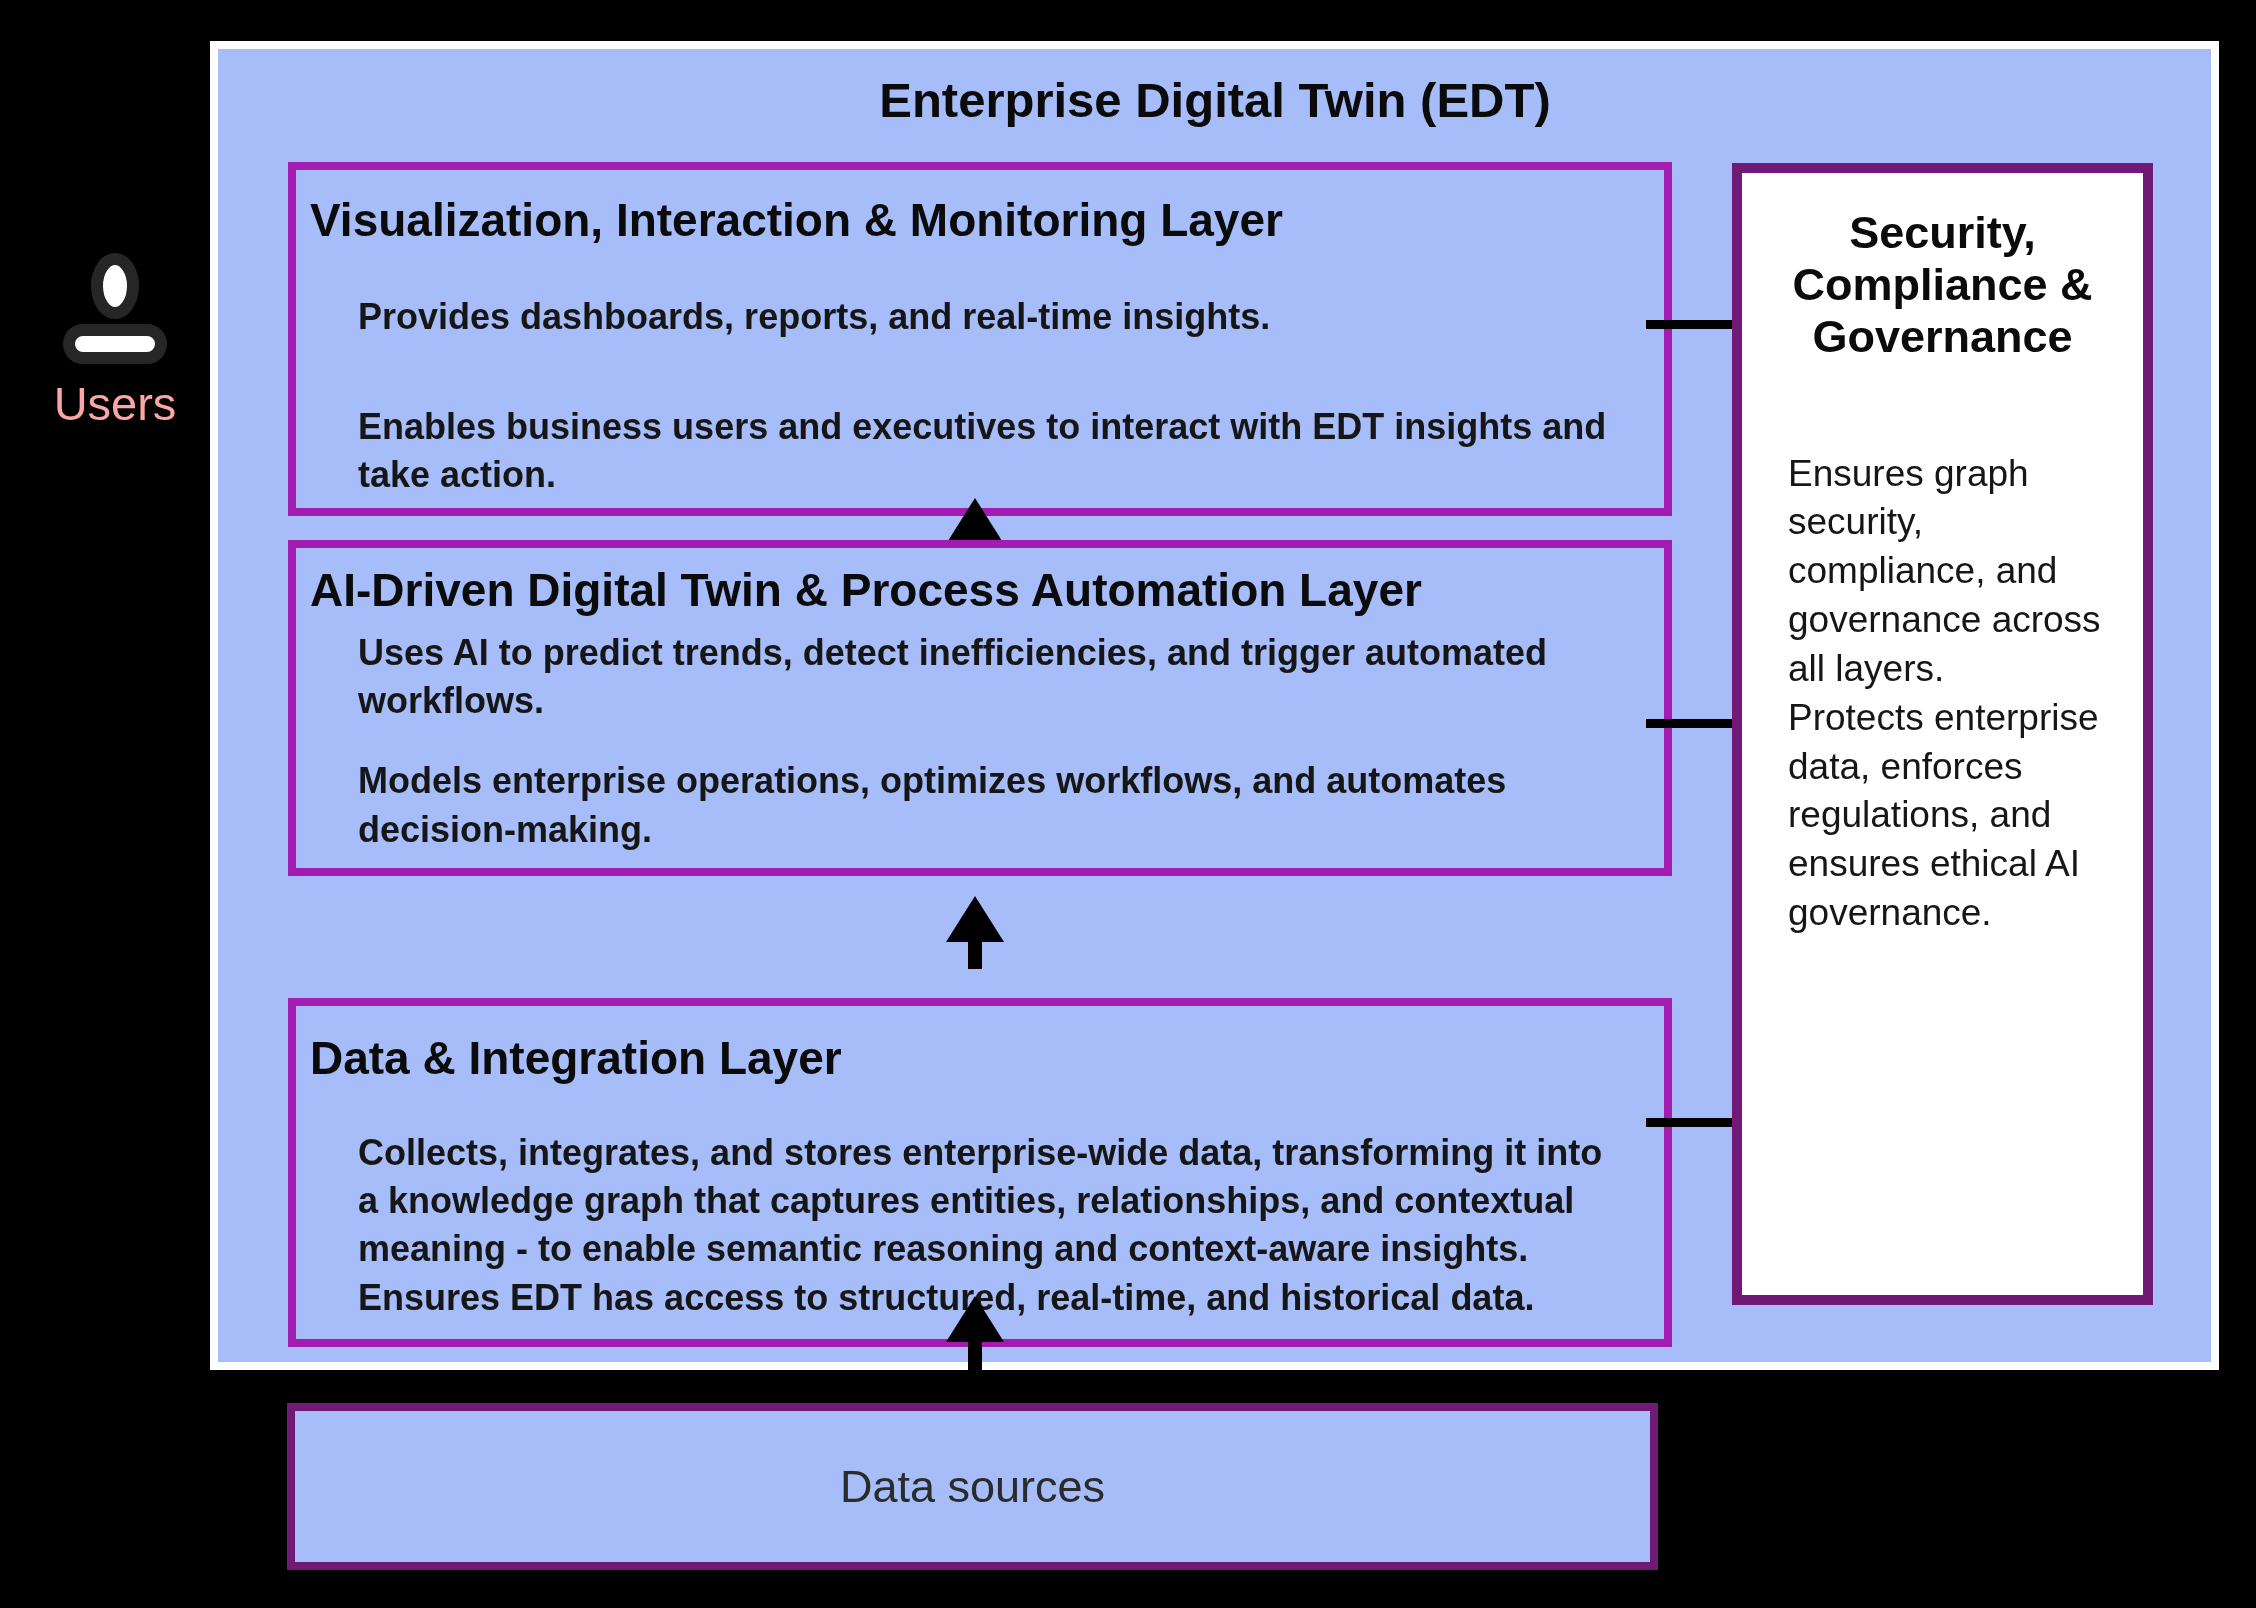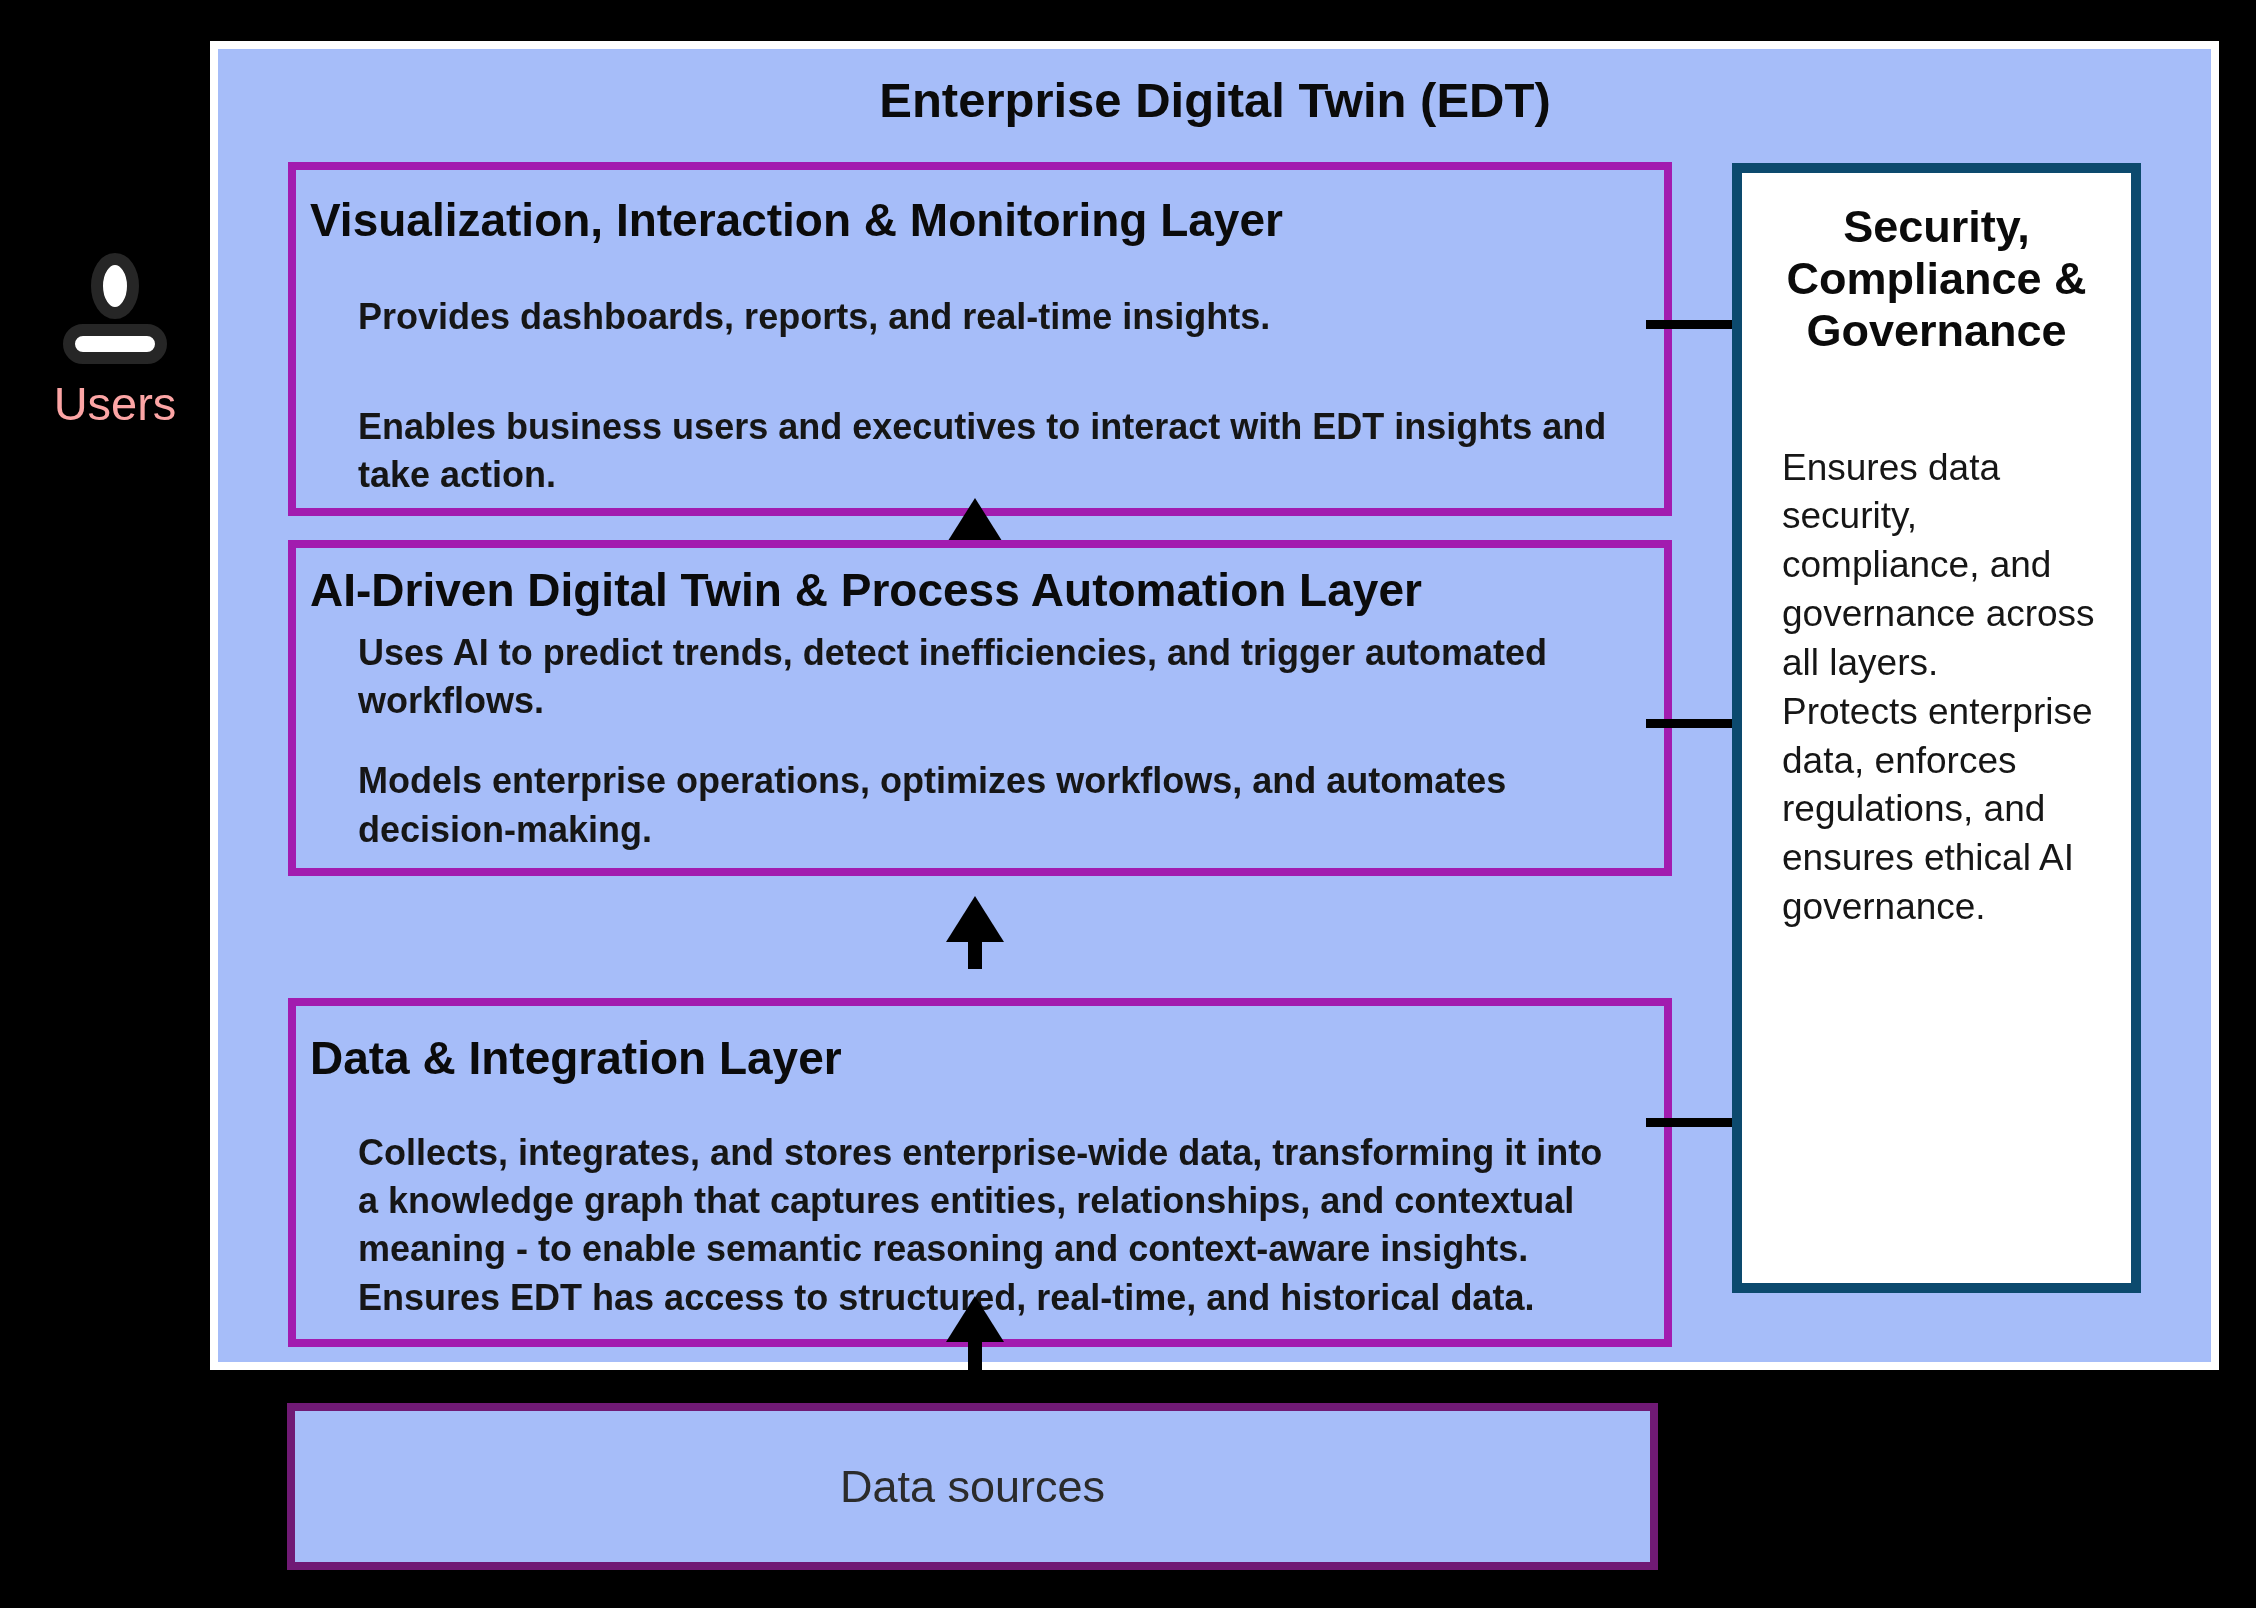--- a/index.html
+++ b/index.html
@@ -39,22 +39,22 @@
   
   .data-sources{
     position:absolute;left:287px;top:1403px;width:1355px;height:151px;
     background:#a6bdf9;border:8px solid #701a75;
     display:flex;align-items:center;justify-content:center;
     font-size:45px;color:#2b2b2b;
   }
   
   .security{
     position:absolute;left:1732px;top:163px;width:385px;height:1106px;
-    background:#ffffff;border:10px solid #0c4a6e;box-sizing:content-box;
-    padding:2px;
+    background:#ffffff;border:10px solid #701a75;box-sizing:content-box;
+    padding:8px;
   }
   .security h2{
     margin:26px 12px 0 12px;text-align:center;
     font-size:45px;font-weight:bold;color:#0b0b0b;line-height:1.16;
   }
   .security p{
     margin:0 20px 0 38px;font-size:37px;line-height:1.32;color:#161616;
   }
   .security p.sec-p1{margin-top:86px;}
   .security p.sec-p2{}
@@ -132,21 +132,21 @@
       <rect x="22" y="42" width="14" height="70" fill="#000"></rect>
     </svg>
   </div>
 
   <div class="conn conn-sec-1"></div>
   <div class="conn conn-sec-2"></div>
   <div class="conn conn-sec-3"></div>
 
   <div class="security">
     <h2>Security, Compliance &amp; Governance</h2>
-    <p class="sec-p1">Ensures data security, compliance, and governance across all layers.</p>
+    <p class="sec-p1">Ensures graph security, compliance, and governance across all layers.</p>
     <p class="sec-p2">Protects enterprise data, enforces regulations, and ensures ethical AI governance.</p>
   </div>
 
   <div class="data-sources">
     <span>Data sources</span>
   </div>
 
 </div>
 
 </body></html>

